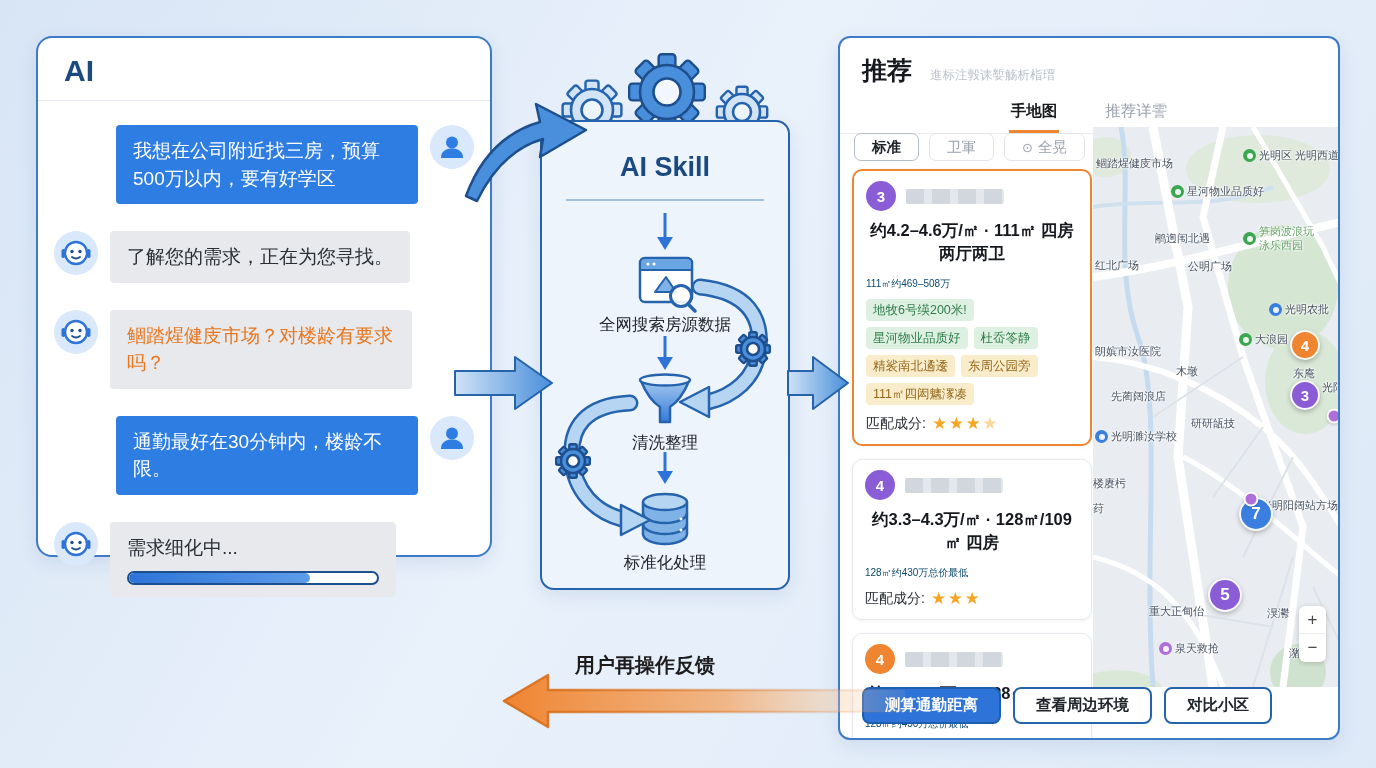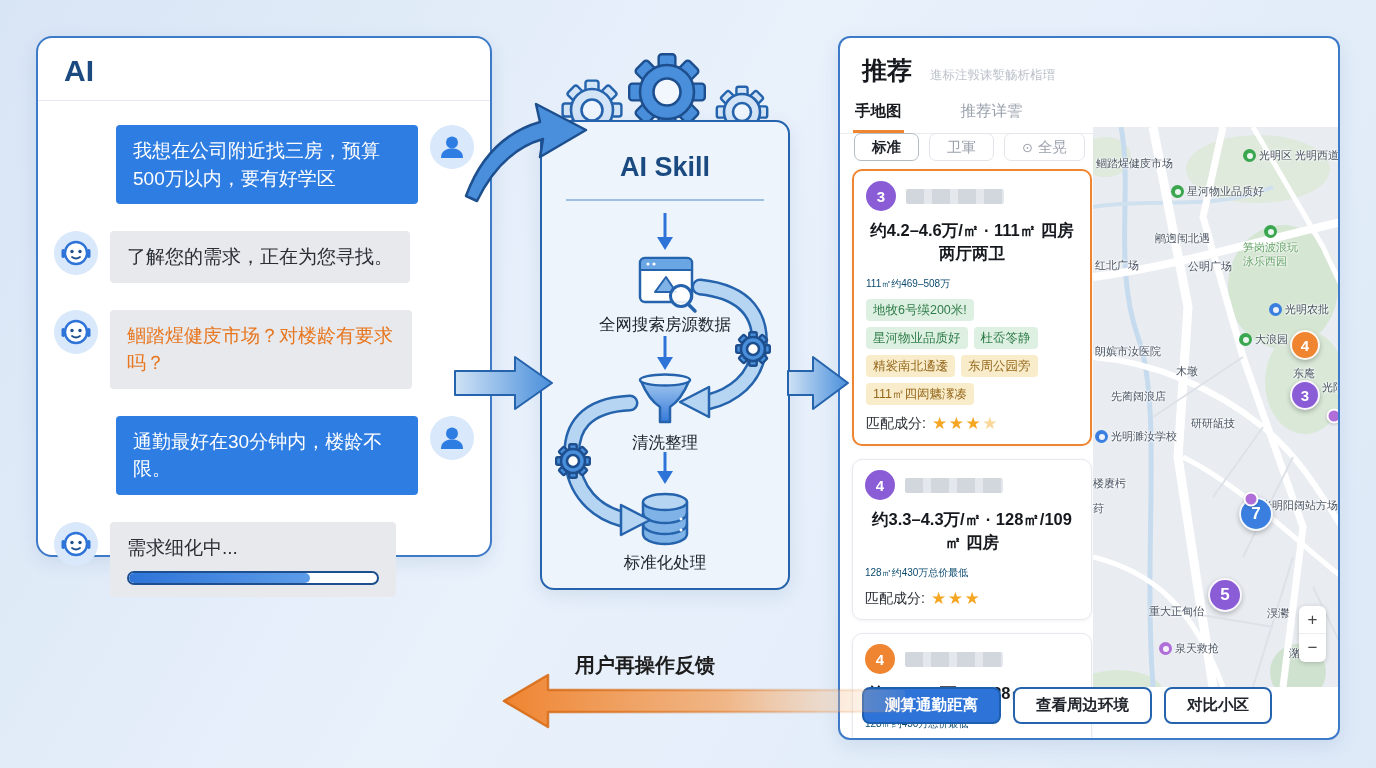--- a/index.html
+++ b/index.html
@@ -28,21 +28,21 @@
   .skill-panel { left:540px; top:120px; width:250px; height:470px; background:#edf4fc;
     border:2.5px solid #2563ad; border-radius:14px; z-index:2; }
   .skill-title { margin-top:30px; text-align:center; font-size:27px; font-weight:800; color:#1a4a80; }
   .skill-divider { width:198px; height:2px; background:#9dbfe2; margin:16px auto 0; }
   .step-label { position:absolute; left:0; width:100%; text-align:center; font-size:16.5px; color:#23272e; }
   
   .reco-panel { left:838px; top:36px; width:502px; height:704px; border-radius:12px; overflow:hidden; }
   .reco-header { padding:16px 22px 0; display:flex; align-items:baseline; }
   .reco-title { font-size:25px; font-weight:800; color:#15181d; }
   .reco-subtitle { font-size:12.5px; color:#bcc2cb; margin-left:18px; }
-  .tabs { display:flex; gap:55px; padding:0 13px; margin-top:8px; border-bottom:1px solid #ececf0; }
+  .tabs { display:flex; gap:44px; padding:0 20px; margin-top:8px; border-bottom:1px solid #ececf0;justify-content:center; }
   .tab { font-size:15.5px; color:#9aa2ad; padding:6px 2px 8px; cursor:pointer; border-bottom:3px solid transparent; }
   .tab.active { color:#17191d; font-weight:700; border-bottom-color:#f08531; }
   .reco-body { position:absolute; top:89px; left:2px; right:2px; bottom:2px; }
   .mode-row { position:absolute; left:12px; top:6px; display:flex; gap:10px; z-index:3; }
   .mode-btn { height:28px; padding:0 17px; background:#fff; border:1px solid #e2e6eb; border-radius:7px;
     font-size:14.5px; color:#9aa2ad; display:flex; align-items:center; gap:5px; }
   .mode-btn.active { color:#20242b; font-weight:700; border-color:#b4bcc6; }
   .cards { position:absolute; left:10px; top:42px; width:240px; display:flex; flex-direction:column; gap:13px; }
   .card { background:#fff; border:1px solid #e6e9ee; border-radius:10px; padding:10px 12px;
     box-shadow:0 1px 4px rgba(0,0,0,.05); }
@@ -319,21 +319,21 @@
           </div>
           <div class="map-label" style="left: 62px; top: 105px;">
             <span>鹇迿闱北遇</span>
           </div>
           <div class="map-label" style="left: 2px; top: 132px;">
             <span>红北广场</span>
           </div>
           <div class="map-label" style="left: 95px; top: 133px;">
             <span>公明广场</span>
           </div>
-          <div class="map-label greentxt" style="left: 150px; top: 98px; flex-direction: column;">
+          <div class="map-label greentxt" style="left: 150px; top: 98px; flex-direction: row;">
             <span class="poi" style="background: rgb(58, 166, 79);"></span>
             <span style="display: flex; flex-direction: column;">
               <span style="display: block;">笋岗波浪玩</span>
               <span style="display: block;">泳乐西园</span>
             </span>
           </div>
           <div class="map-label" style="left: 176px; top: 176px;">
             <span class="poi" style="background: rgb(58, 127, 224);"></span>
             <span>光明农批</span>
           </div>

